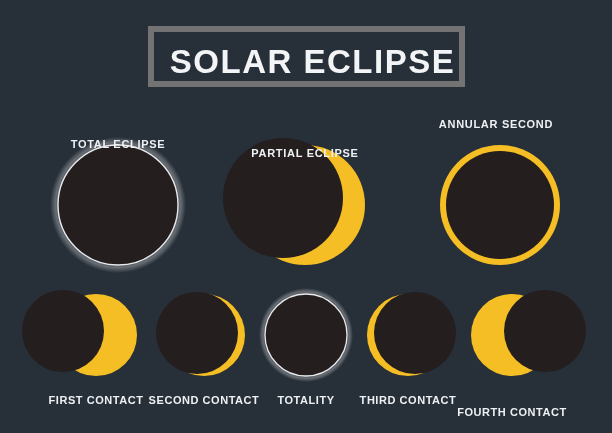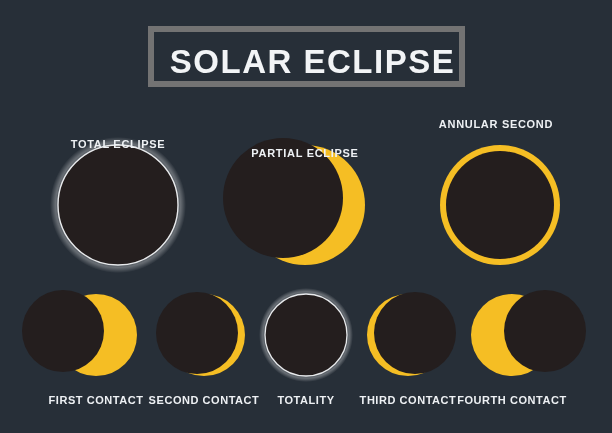--- a/index.html
+++ b/index.html
@@ -156,15 +156,15 @@
     <svg width="90" height="90" viewBox="0 0 90 90">
       <circle cx="45" cy="45" r="41" fill="#f5be24"></circle>
       <circle cx="78" cy="41" r="41" fill="#241e1e"></circle>
     </svg>
   </div>
 
   <div class="label label-bottom" style="left:26px;">FIRST CONTACT</div>
   <div class="label label-bottom" style="left:236px;">TOTALITY</div>
   <div class="label label-bottom" style="left:134px;">SECOND CONTACT</div>
   <div class="label label-bottom" style="left:338px;">THIRD CONTACT</div>
-  <div class="label label-bottom" style="left:442px;">FOURTH CONTACT</div>
+  <div class="label label-bottom" style="left:442px;margin-top:12px;">FOURTH CONTACT</div>
 
 </div>
 
 </body></html>

